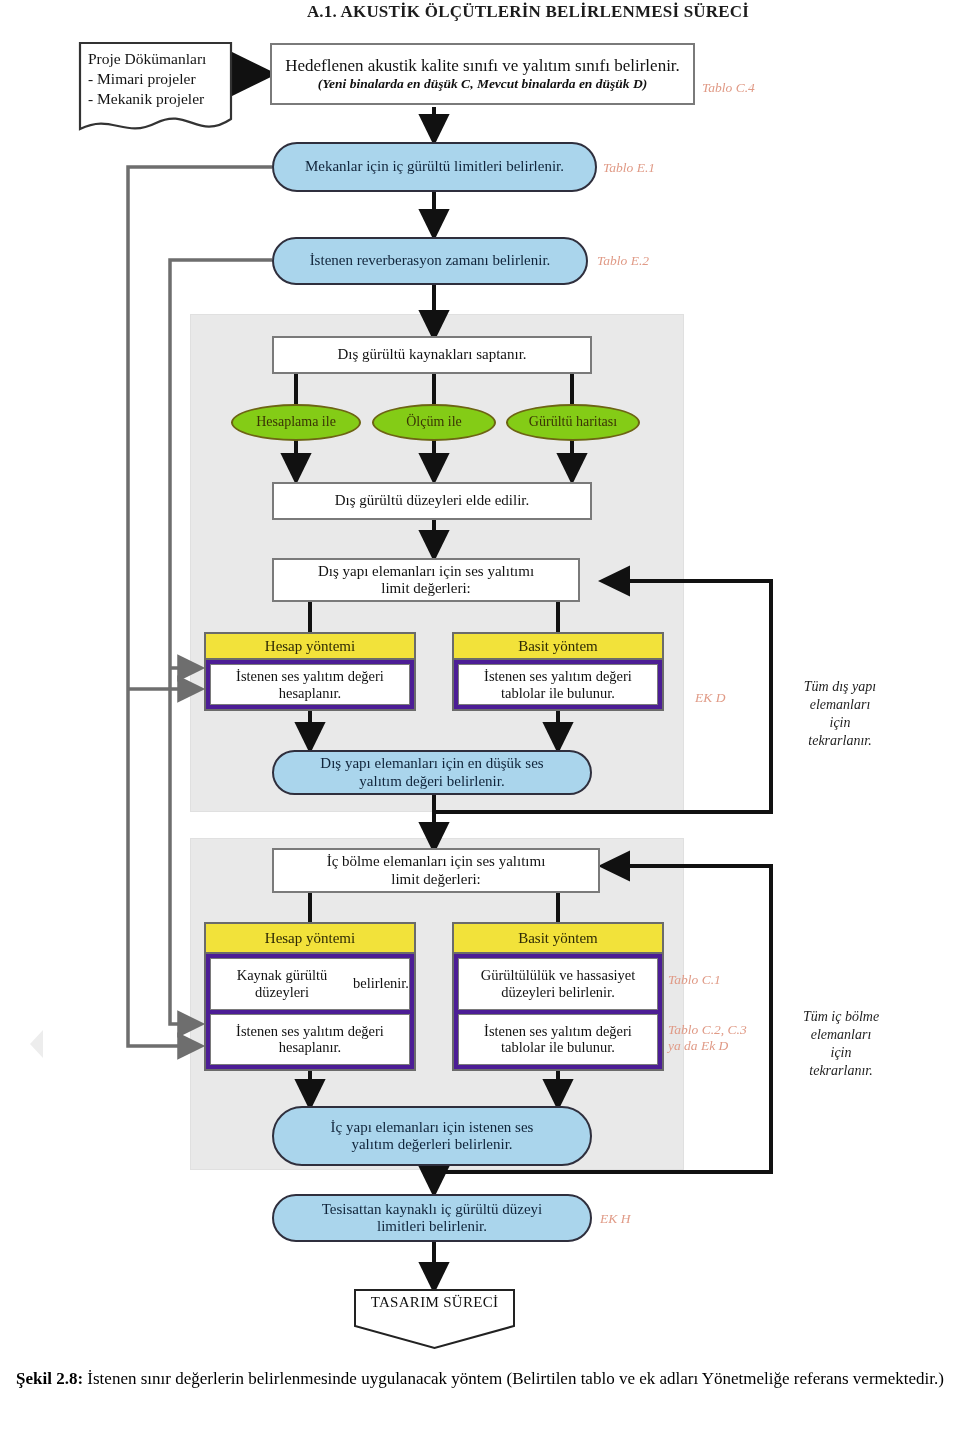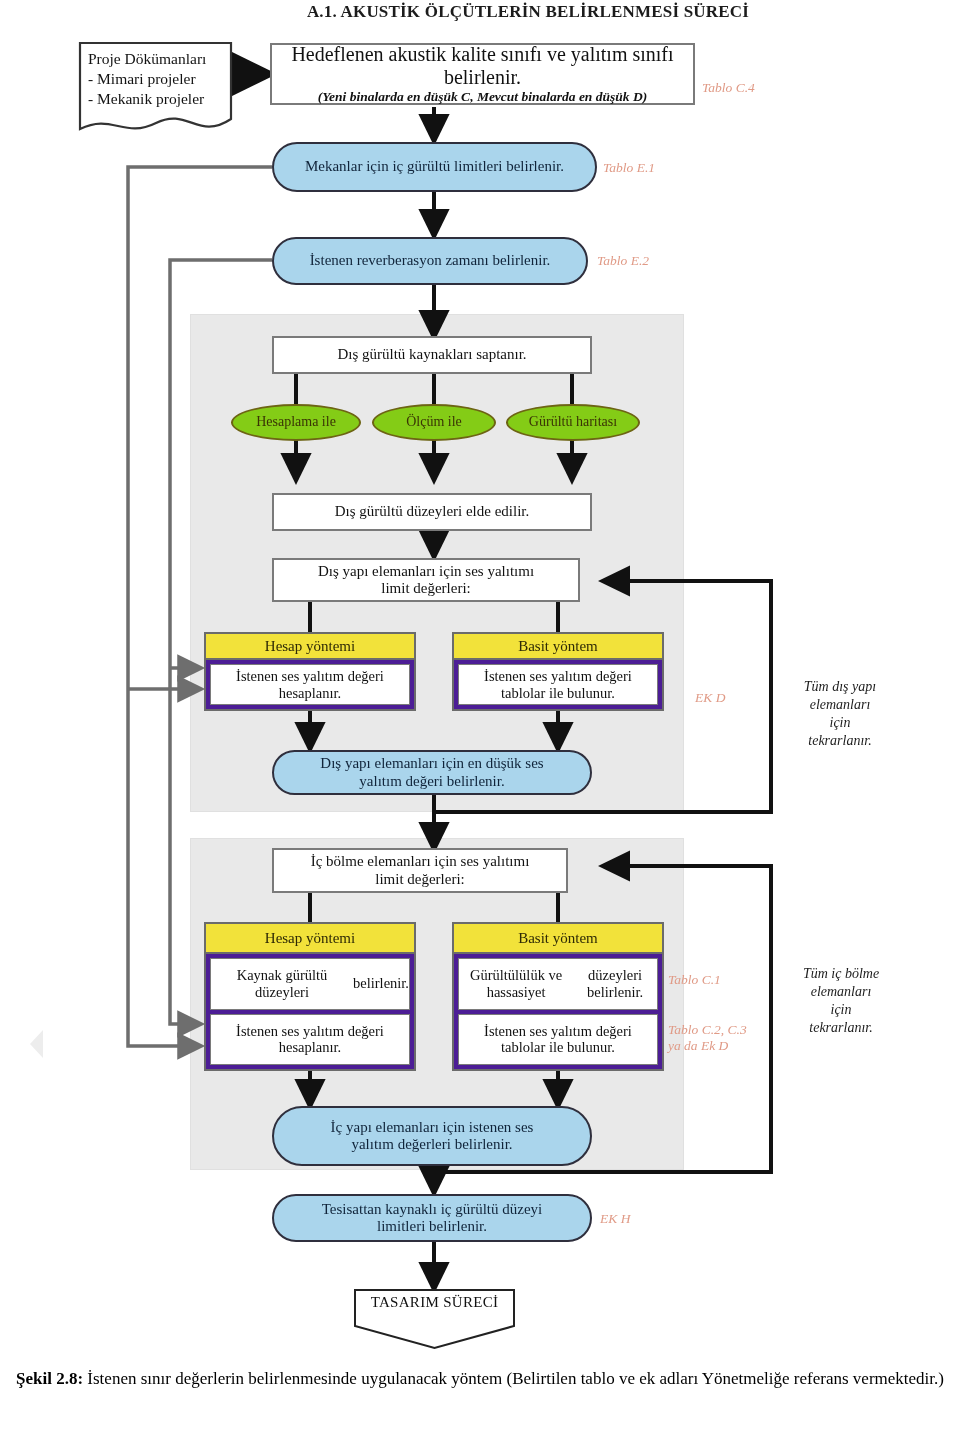--- a/index.html
+++ b/index.html
@@ -168,21 +168,21 @@
       <path d="M2,2 H153 V78 C120,100 110,66 78,82 C46,98 34,72 2,88 Z" fill="#ffffff" stroke="#333" stroke-width="2.2"></path>
     </svg>
     <div class="doctext">
       <div>Proje Dökümanları</div>
       <div>- Mimari projeler</div>
       <div>- Mekanik projeler</div>
     </div>
   </div>
 
   <div class="node rect" style="left:270px;top:43px;width:425px;height:62px;flex-direction:column;">
-    <span class="tx" style="font-size:20px;">Hedeflenen akustik kalite sınıfı ve yalıtım sınıfı belirlenir.</span>
+    <span class="tx" style="font-size:17px;">Hedeflenen akustik kalite sınıfı ve yalıtım sınıfı belirlenir.</span>
     <span class="tx" style="font-style:italic;font-weight:bold;font-size:13.5px;">(Yeni binalarda en düşük C, Mevcut binalarda en düşük D)</span>
   </div>
   <div class="anno" style="left:702px;top:80px;">Tablo C.4</div>
 
   <div class="node stadium" style="left:272px;top:142px;width:325px;height:50px;">
     <span class="tx">Mekanlar için iç gürültü limitleri belirlenir.</span>
   </div>
   <div class="anno" style="left:603px;top:160px;">Tablo E.1</div>
 
   <div class="node stadium" style="left:272px;top:237px;width:316px;height:48px;">
@@ -197,21 +197,21 @@
   <div class="node ellipse" style="left:231px;top:404px;width:130px;height:37px;">
     <span class="tx">Hesaplama ile</span>
   </div>
   <div class="node ellipse" style="left:372px;top:404px;width:124px;height:37px;">
     <span class="tx">Ölçüm ile</span>
   </div>
   <div class="node ellipse" style="left:506px;top:404px;width:134px;height:37px;">
     <span class="tx">Gürültü haritası</span>
   </div>
 
-  <div class="node rect" style="left:272px;top:493px;width:320px;height:38px;">
+  <div class="node rect" style="left:272px;top:482px;width:320px;height:38px;">
     <span class="tx">Dış gürültü düzeyleri elde edilir.</span>
   </div>
 
   <div class="node rect" style="left:272px;top:558px;width:308px;height:44px;flex-direction:column;">
     <span class="tx">Dış yapı elemanları için ses yalıtımı</span>
     <span class="tx">limit değerleri:</span>
   </div>
 
   <div class="methodgroup" style="left:204px;top:632px;width:212px;height:79px;">
     <div class="methodhdr" style="height:26px;">
@@ -241,21 +241,21 @@
   <div class="node stadium" style="left:272px;top:750px;width:320px;height:45px;flex-direction:column;">
     <span class="tx">Dış yapı elemanları için en düşük ses</span>
     <span class="tx">yalıtım değeri belirlenir.</span>
   </div>
 
   <div class="loopcap" style="left:776px;top:678px;width:128px;">Tüm dış yapı
 elemanları
 için
 tekrarlanır.</div>
 
-  <div class="node rect" style="left:272px;top:848px;width:296px;height:45px;flex-direction:column;">
+  <div class="node rect" style="left:272px;top:848px;width:328px;height:45px;flex-direction:column;">
     <span class="tx">İç bölme elemanları için ses yalıtımı</span>
     <span class="tx">limit değerleri:</span>
   </div>
 
   <div class="methodgroup" style="left:204px;top:922px;width:212px;height:149px;">
     <div class="methodhdr" style="height:30px;">
       <span>Hesap yöntemi</span>
     </div>
     <div class="methodbody" style="height:115px;">
       <div class="methodcell" style="flex-direction:row;">
@@ -267,36 +267,36 @@
         <span>hesaplanır.</span>
       </div>
     </div>
   </div>
 
   <div class="methodgroup" style="left:452px;top:922px;width:212px;height:149px;">
     <div class="methodhdr" style="height:30px;">
       <span>Basit yöntem</span>
     </div>
     <div class="methodbody" style="height:115px;">
-      <div class="methodcell" style="flex-direction:row;">
+      <div class="methodcell" style="flex-direction:column;">
         <span>Gürültülülük ve hassasiyet</span>
         <span>düzeyleri belirlenir.</span>
       </div>
       <div class="methodcell" style="flex-direction:column;">
         <span>İstenen ses yalıtım değeri</span>
         <span>tablolar ile bulunur.</span>
       </div>
     </div>
   </div>
 
   <div class="anno" style="left:668px;top:972px;">Tablo C.1</div>
   <div class="anno" style="left:668px;top:1022px;">Tablo C.2, C.3
 ya da Ek D</div>
 
-  <div class="loopcap" style="left:776px;top:965px;width:130px;">Tüm iç bölme
+  <div class="loopcap" style="left:776px;top:1008px;width:130px;">Tüm iç bölme
 elemanları
 için
 tekrarlanır.</div>
 
   <div class="node stadium" style="left:272px;top:1106px;width:320px;height:60px;flex-direction:column;">
     <span class="tx">İç yapı elemanları için istenen ses</span>
     <span class="tx">yalıtım değerleri belirlenir.</span>
   </div>
 
   <div class="node stadium" style="left:272px;top:1194px;width:320px;height:48px;flex-direction:column;">

